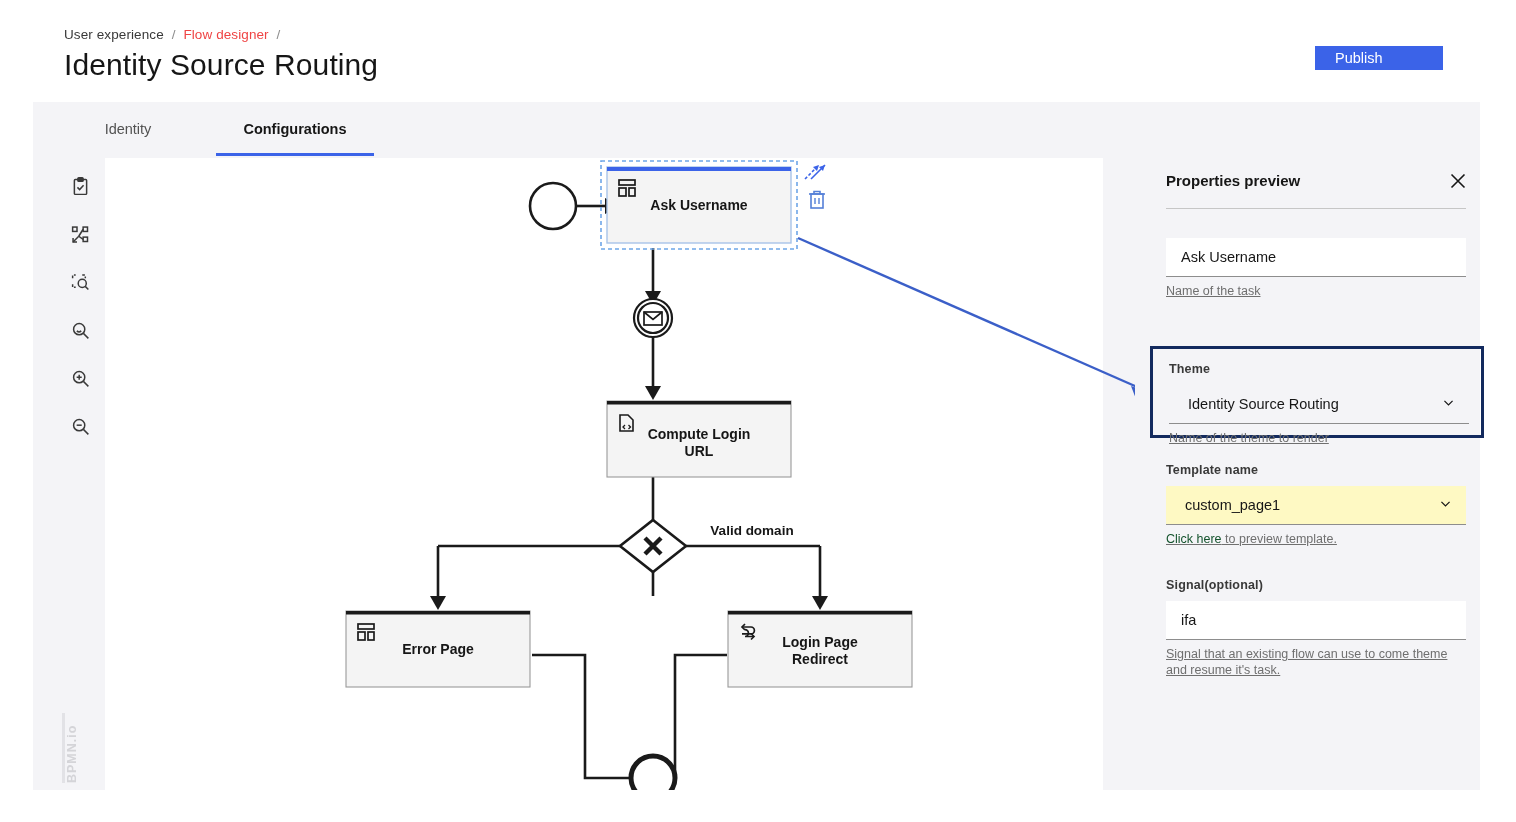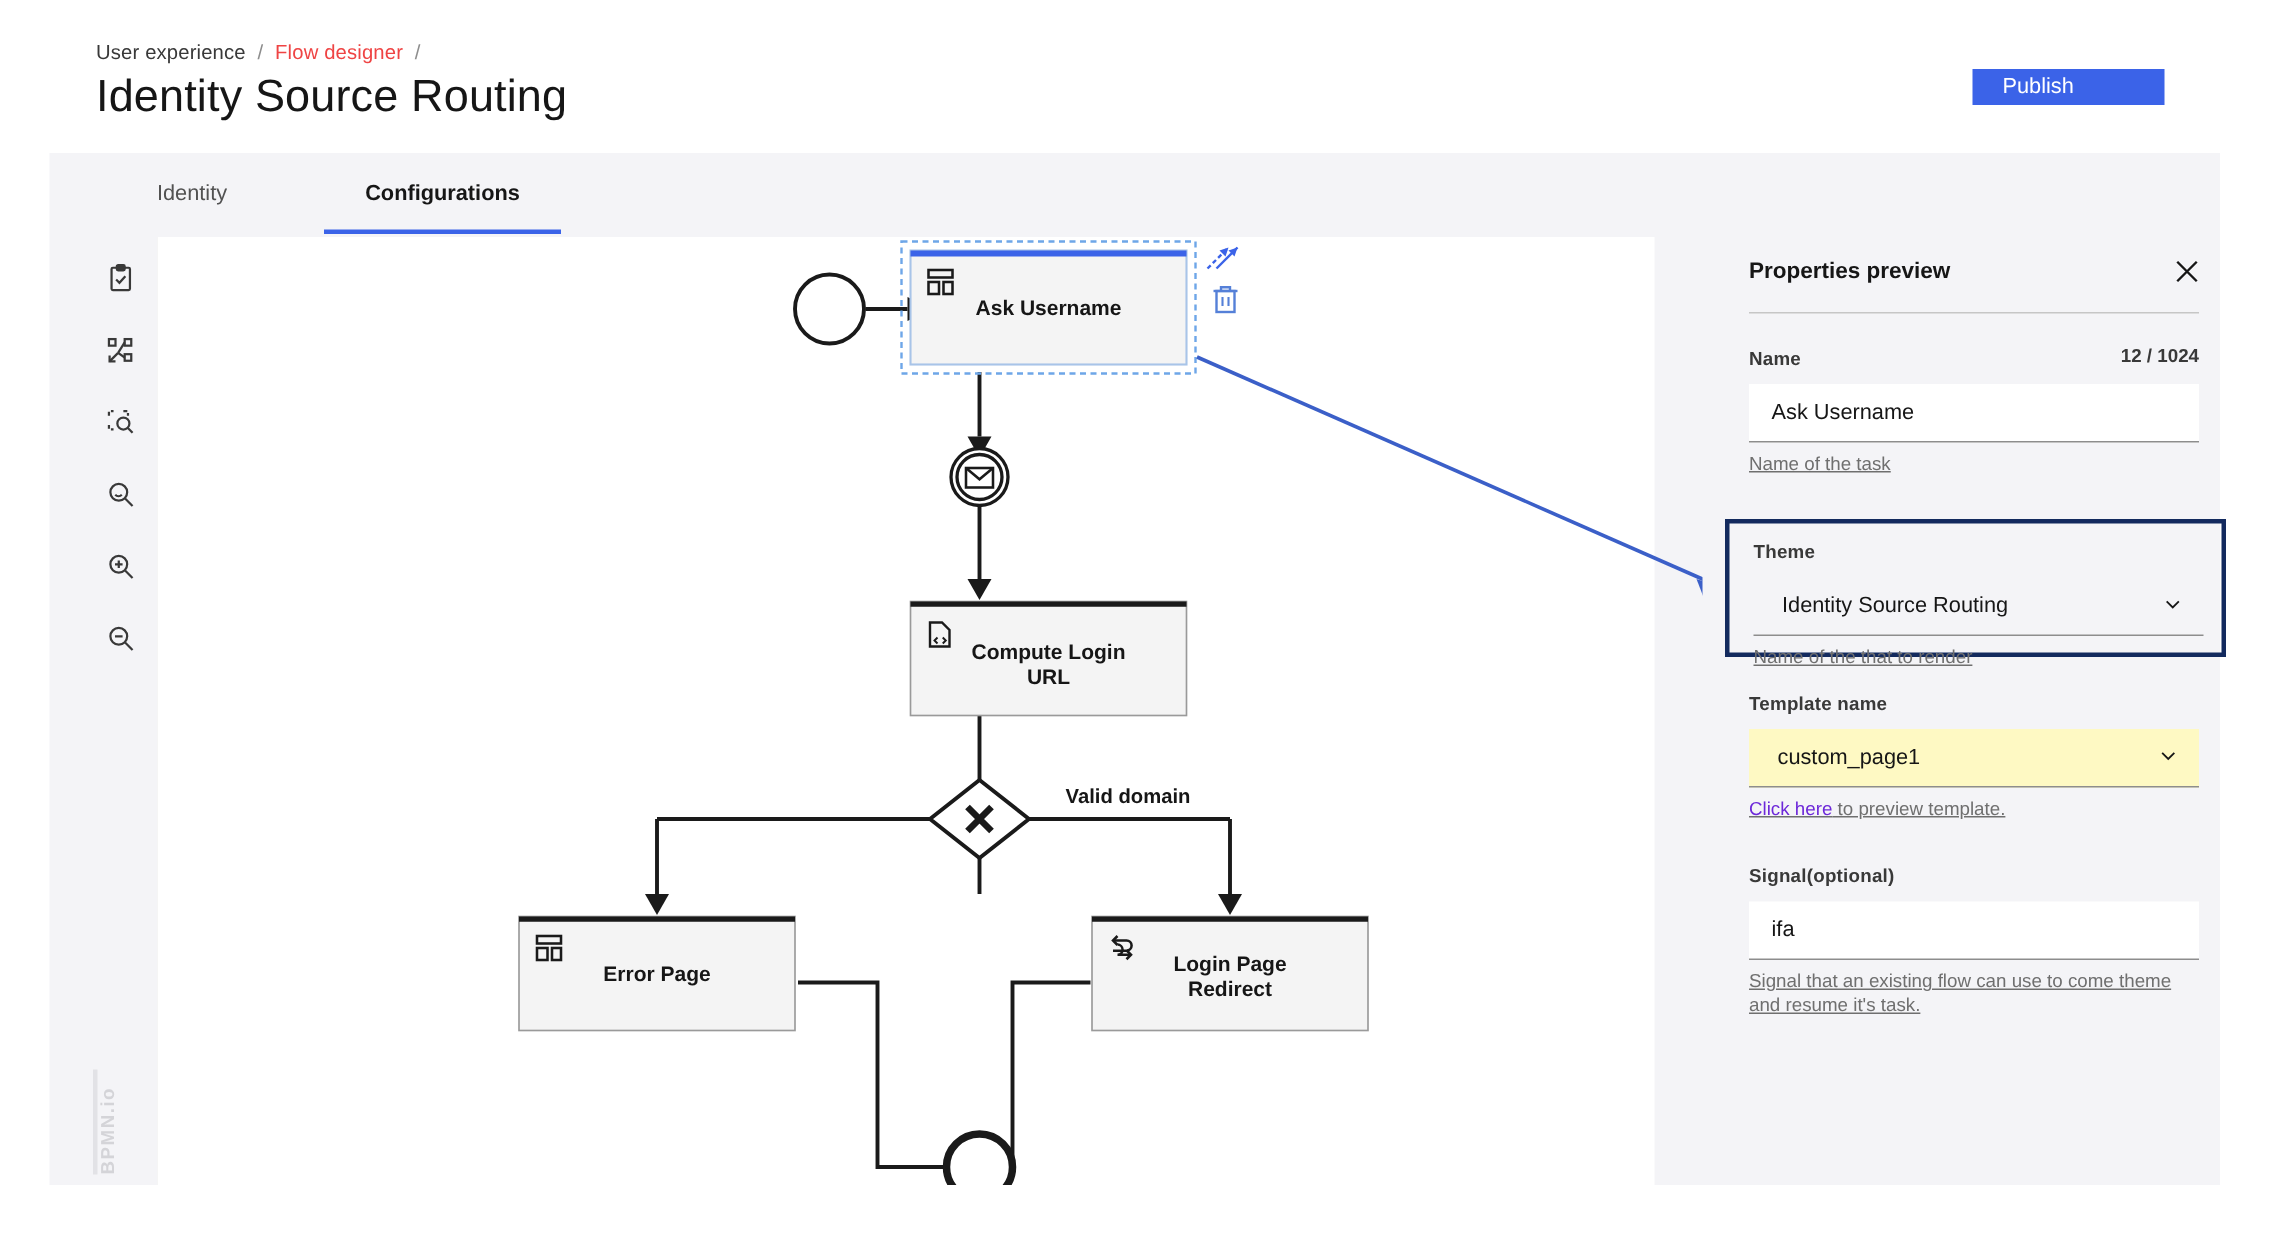--- a/index.html
+++ b/index.html
@@ -70,21 +70,21 @@
     box-sizing:border-box;display:flex;align-items:center;padding-left:15px;
     font-size:14.5px;color:#161616;cursor:text;
   }
   .field-select{
     margin-top:8px;height:39px;background:#f4f4f7;border:none;border-bottom:1px solid #8d8d8d;
     box-sizing:border-box;display:flex;align-items:center;justify-content:space-between;
     padding:0 14px 0 19px;font-size:14.5px;color:#161616;cursor:pointer;
   }
   .field-select.white{background:#fef9c3;}
   .field-help{margin-top:7px;font-size:12.5px;color:#6f6f6f;line-height:15.5px;text-decoration:underline;}
-  .field-help a{color:#6d28d9;text-decoration:none;cursor:pointer;}
+  .field-help a{color:#14532d;text-decoration:none;cursor:pointer;}
 
   #field-name{top:72px;}
   #field-theme-wrap{position:absolute;left:15px;top:188px;width:334px;height:92px;border:3px solid #132a5e;box-sizing:border-box;}
   #field-theme{position:absolute;left:16px;top:10px;width:300px;}
   #field-template{top:302px;}
   #field-signal{top:417px;}
 
   .chev{width:13px;height:13px;}
 </style>
 </head>
@@ -291,40 +291,36 @@
     <div id="properties-panel">
       <div id="props-title">Properties preview</div>
       <div id="props-close">
         <svg width="22" height="22" viewBox="0 0 22 22" stroke="#161616" stroke-width="1.6">
           <path d="M4.5 4.5 L17.5 17.5 M17.5 4.5 L4.5 17.5"></path>
         </svg>
       </div>
       <div id="props-divider"></div>
 
       <div class="field" id="field-name">
-        <div style="position:relative">
-          <span class="field-label">Name</span>
-          <span class="field-counter">12 / 1024</span>
-        </div>
         <div class="field-input">Ask Username</div>
         <div class="field-help">Name of the task</div>
       </div>
 
       <div id="field-theme-wrap">
         <div id="field-theme">
           <span class="field-label">Theme</span>
           <div class="field-select">
             <span>Identity Source Routing</span>
             <span>
               <svg class="chev" viewBox="0 0 16 16" fill="none" stroke="#161616" stroke-width="1.5">
                   <polyline points="3,6 8,11 13,6"></polyline>
                 </svg>
             </span>
           </div>
-          <div class="field-help">Name of the that to render</div>
+          <div class="field-help">Name of the theme to render</div>
         </div>
       </div>
 
       <div class="field" id="field-template">
         <span class="field-label">Template name</span>
         <div class="field-select white">
           <span>custom_page1</span>
           <span>
             <svg class="chev" viewBox="0 0 16 16" fill="none" stroke="#161616" stroke-width="1.5">
                 <polyline points="3,6 8,11 13,6"></polyline>

